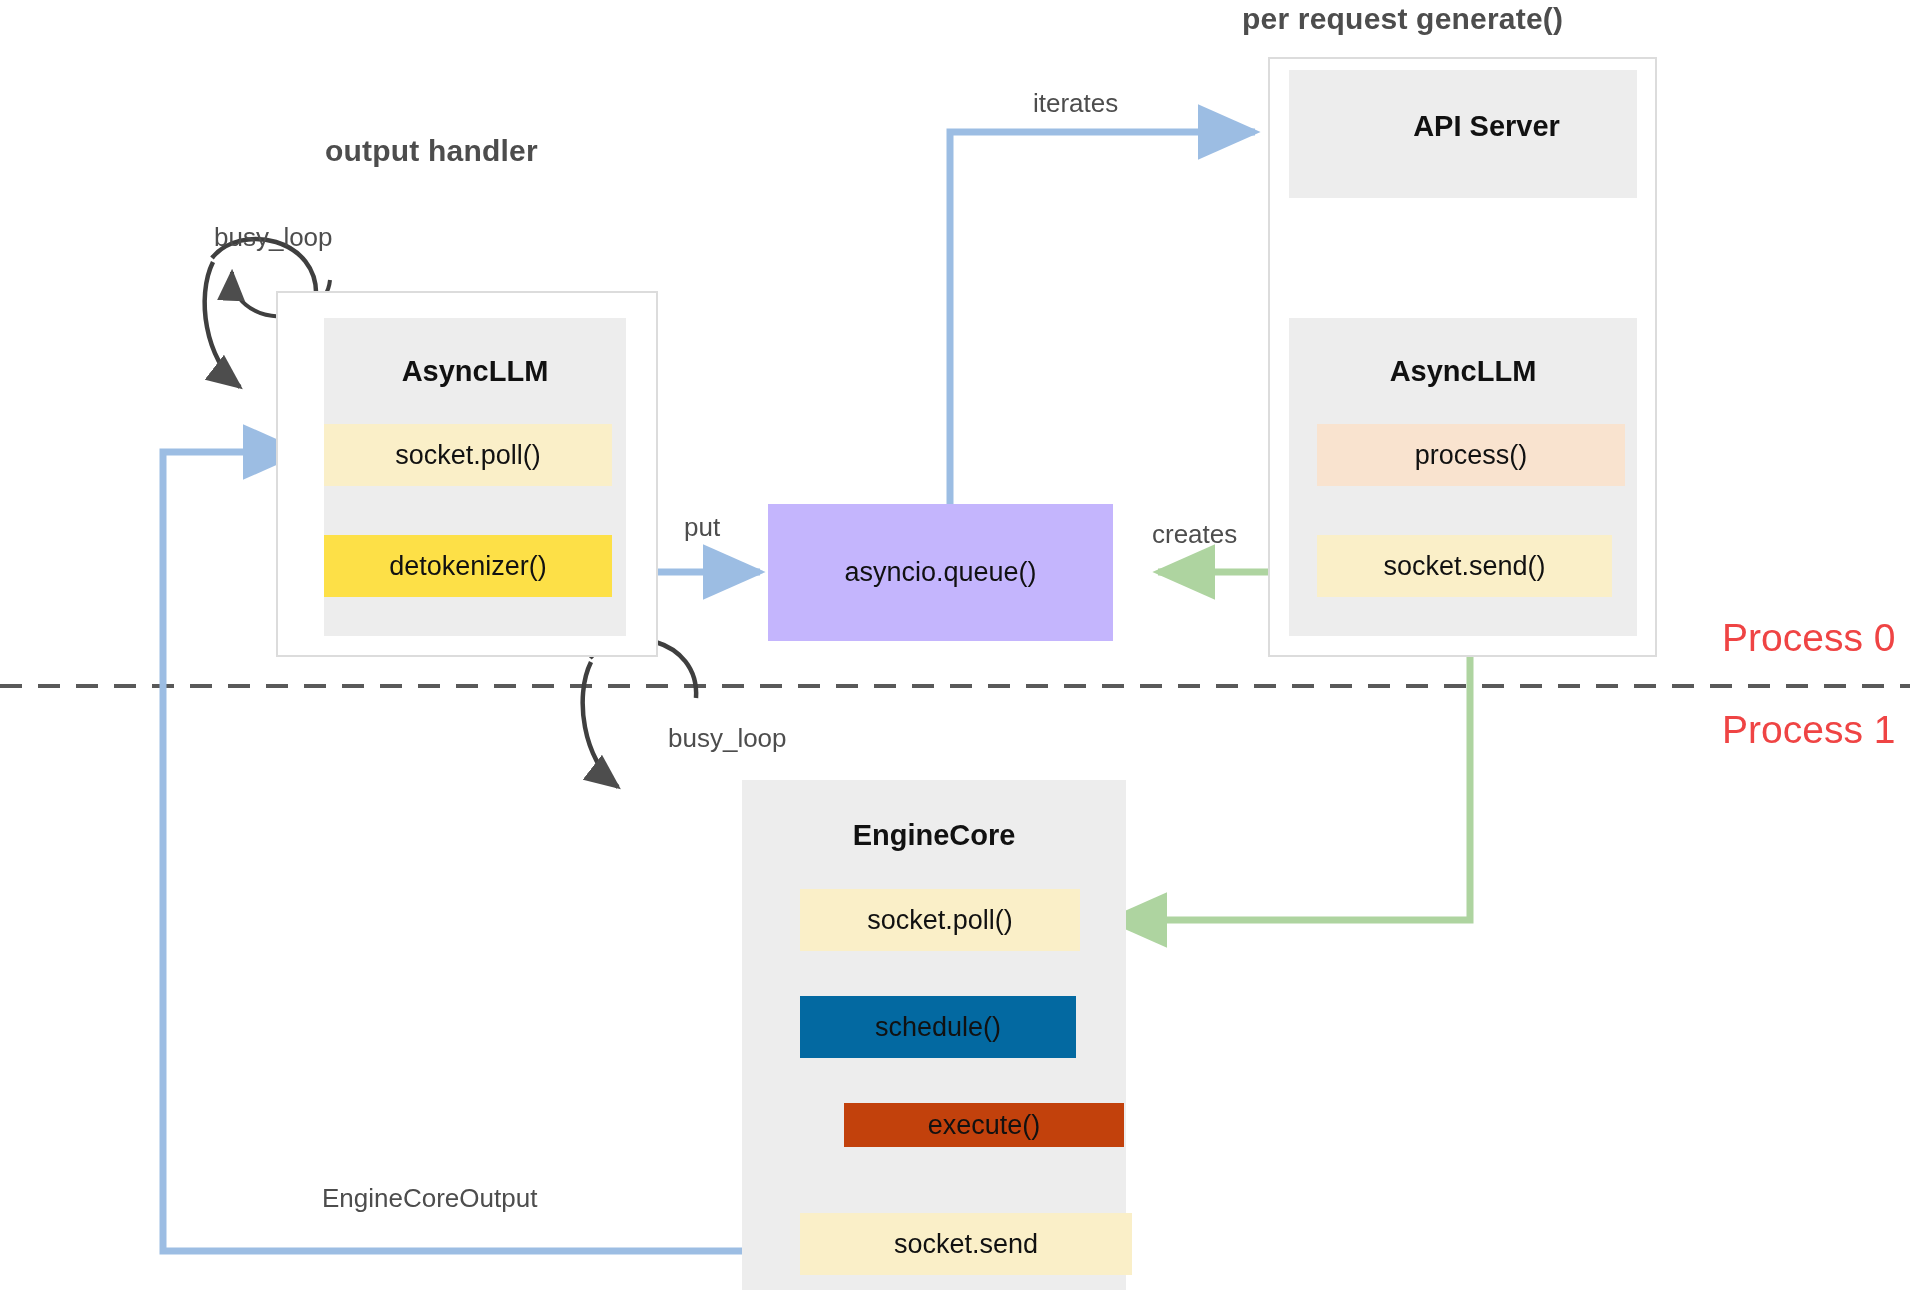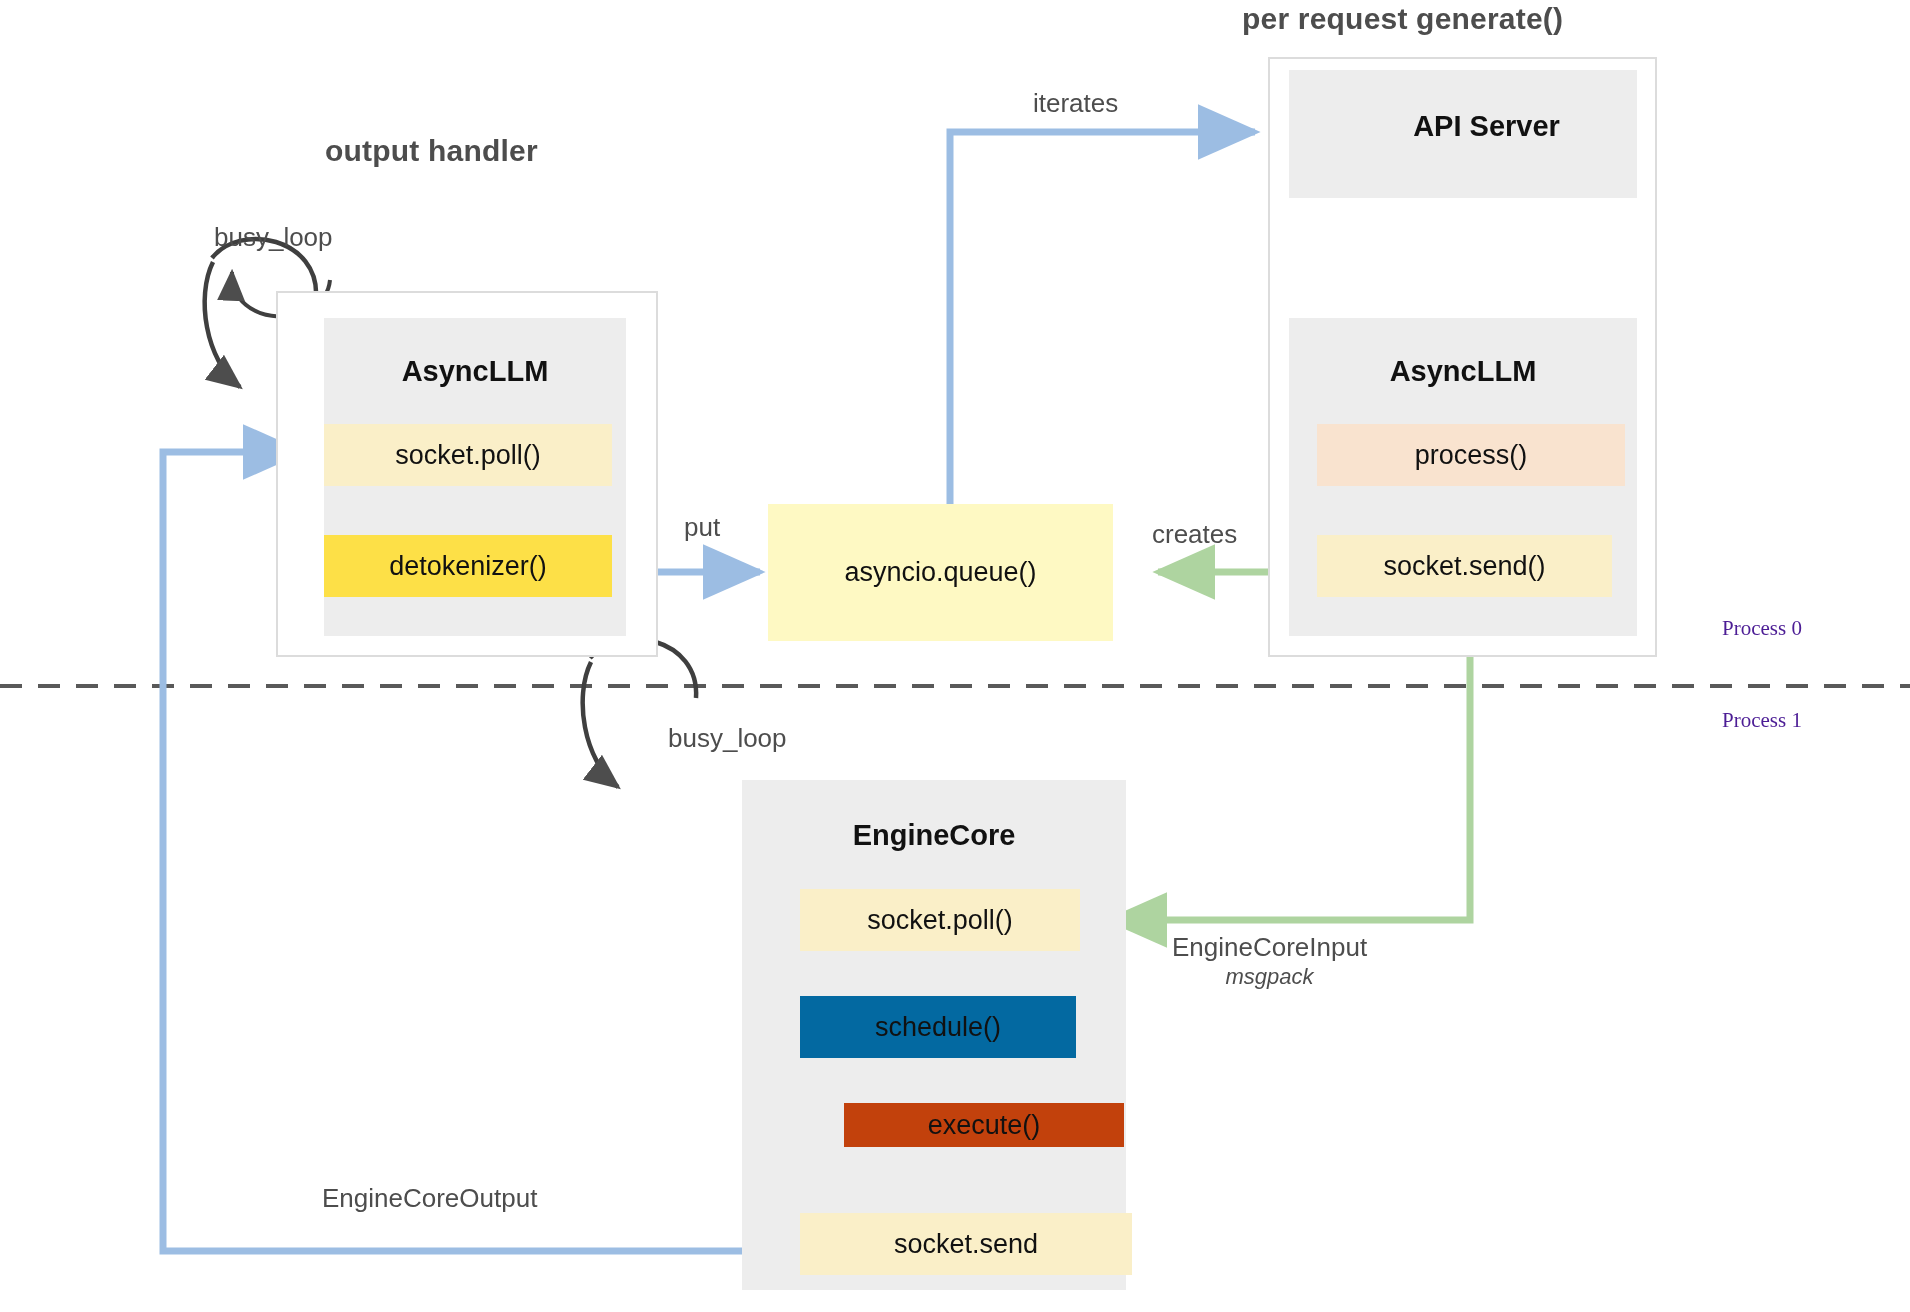--- a/index.html
+++ b/index.html
@@ -59,41 +59,40 @@
     display: flex;
     align-items: center;
     justify-content: center;
     font-size: 27px;
     color: #111111;
     box-sizing: border-box;
     white-space: nowrap;
   }
   .plain-box {
     position: absolute;
-    background: #fef9c3;
+    background: #c4b5fd;
     display: flex;
     align-items: center;
     justify-content: center;
     font-size: 27px;
     color: #111111;
     box-sizing: border-box;
     white-space: nowrap;
   }
   .edge-label {
     position: absolute;
     font-size: 26px;
     color: #4d4d4d;
     white-space: nowrap;
   }
   .proc-label {
     position: absolute;
-    font-size: 21px;
-    color: #4c1d95;
-    white-space: nowrap;
-    font-family: Liberation Serif, serif;
+    font-size: 39px;
+    color: #ef4444;
+    white-space: nowrap;
   }
   .msg-label {
     position: absolute;
     font-size: 26px;
     color: #4d4d4d;
     text-align: center;
     white-space: nowrap;
   }
   .msg-sub {
     font-size: 22px;
@@ -191,20 +190,16 @@
   <div class="edge-label" style="left:668px; top:723px;">busy_loop</div>
 
   <div class="sub-box" style="left:800px; top:889px; width:280px; height:62px; background:#faefc8;">socket.poll()</div>
 
   <div class="sub-box" style="left:800px; top:996px; width:276px; height:62px; background:#0369a1;">schedule()</div>
 
   <div class="sub-box" style="left:844px; top:1103px; width:280px; height:44px; background:#c2410c;">execute()</div>
 
   <div class="sub-box" style="left:800px; top:1213px; width:332px; height:62px; background:#faefc8;">socket.send</div>
 
-  <div class="msg-label" style="left:1172px; top:932px;">
-    <span>EngineCoreInput</span>
-    <span class="msg-sub">msgpack</span>
-  </div>
 
   <div class="msg-label" style="left:322px; top:1183px;">EngineCoreOutput</div>
 
 </div>
 
 </body></html>

